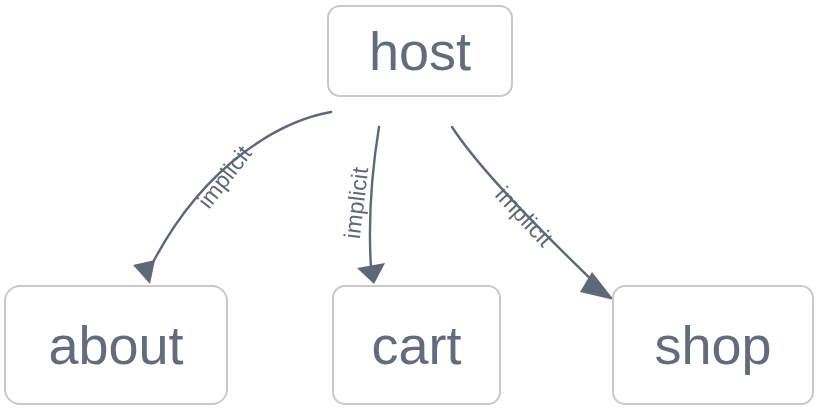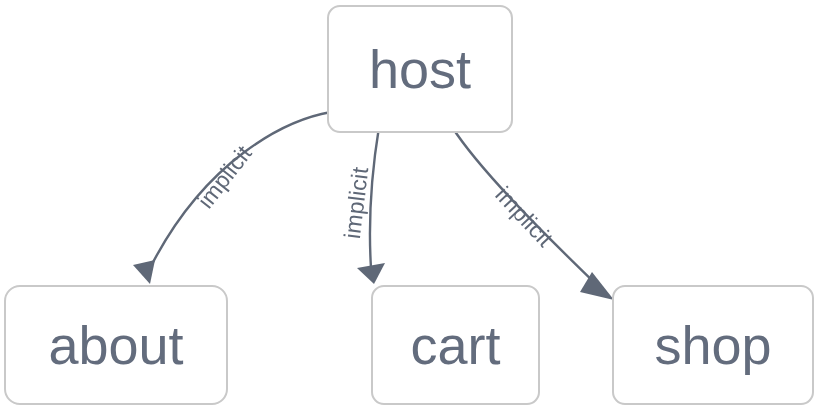--- a/index.html
+++ b/index.html
@@ -86,29 +86,29 @@
 
     <g>
       <path class="edge-path" d="M 452,127 C 480,170 540,230 600,288"></path>
       <polygon class="arrow-head" points="614,300 580,292 592,272"></polygon>
       <g transform="translate(523,218) rotate(47)">
         <text class="edge-label-text" text-anchor="middle" dominant-baseline="middle">implicit</text>
       </g>
     </g>
   </svg>
 
-  <div class="node-box" style="left:327px; top:5px; width:186px; height:128px;">
+  <div class="node-box" style="left:327px; top:5px; width:186px; height:92px;">
     <span class="node-label">host</span>
   </div>
 
   <div class="node-box" style="left:4px; top:285px; width:224px; height:120px;border-radius:16px;">
     <span class="node-label">about</span>
   </div>
 
-  <div class="node-box" style="left:332px; top:285px; width:169px; height:120px;margin-left:39px;">
+  <div class="node-box" style="left:332px; top:285px; width:169px; height:120px;">
     <span class="node-label">cart</span>
   </div>
 
   <div class="node-box" style="left:612px; top:285px; width:202px; height:120px;">
     <span class="node-label">shop</span>
   </div>
 
 </div>
 
 </body></html>

